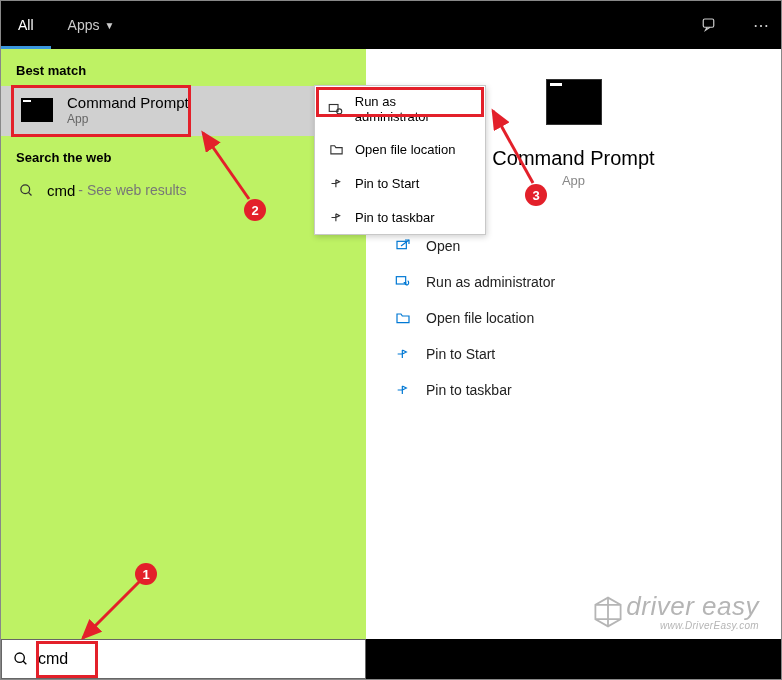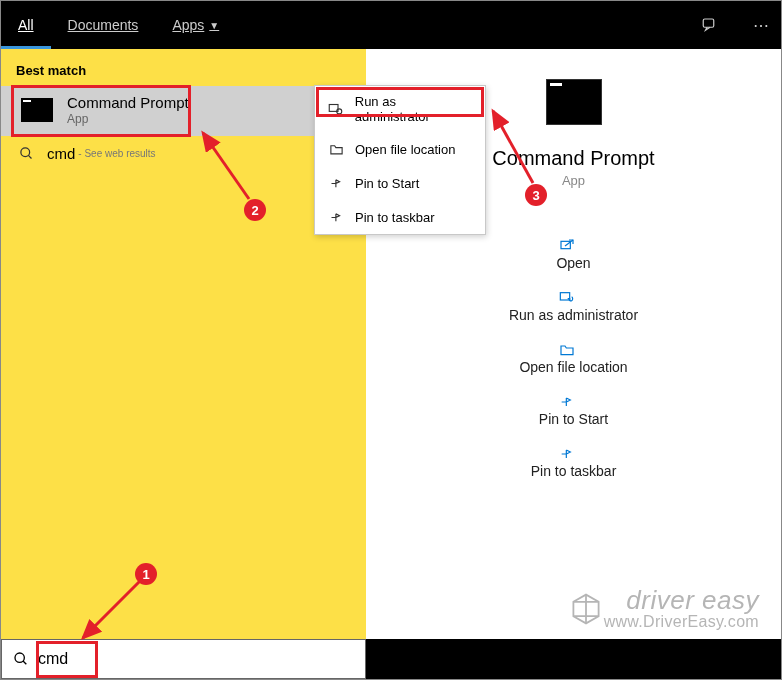--- a/index.html
+++ b/index.html
@@ -1,50 +1,50 @@
 <!DOCTYPE html>
 <html><head>
   <meta charset="utf-8">
   <style>
     * { margin: 0; padding: 0; box-sizing: border-box; font-family: "Segoe UI", Arial, sans-serif; }
     body { width: 782px; height: 680px; overflow: hidden; position: relative; border: 1px solid #888; }
 
     .top-tabs { background: #000; height: 48px; display: flex; align-items: center; padding: 0 0; color: #fff; }
-    .tab { padding: 0 17px; height: 48px; display: flex; align-items: center; font-size: 14px; color: #ccc; cursor: pointer; text-decoration: underline; }
+    .tab { padding: 0 17px; height: 48px; display: flex; align-items: center; font-size: 14px; color: #ccc; cursor: pointer; }
     .tab.active { border-bottom: 3px solid #3a96dd; color: #fff; padding-top: 3px; }
     .tab .chev { margin-left: 5px; font-size: 10px; }
     .tab-spacer { flex: 1; }
     .top-icon { width: 40px; text-align: center; font-size: 16px; color: #ccc; cursor: pointer; }
 
     .content { display: flex; height: calc(100% - 48px - 40px); background: #f4f4f4; }
 
-    .left-pane { width: 365px; background: #fde047; position: relative; }
+    .left-pane { width: 365px; background: #bef264; position: relative; }
     .section-header { padding: 14px 15px 8px; font-size: 13px; font-weight: 600; color: #000; }
     .result-item { display: flex; align-items: center; padding: 8px 15px 10px 20px; cursor: pointer; }
     .result-item.best { background: #d0d0d0; }
     .result-icon { width: 32px; height: 24px; background: #000; margin-right: 14px; flex-shrink: 0; position: relative; }
     .result-icon::before { content: ""; position: absolute; top: 2px; left: 2px; width: 8px; height: 2px; background: #fff; }
     .result-text { display: flex; flex-direction: column; }
     .result-title { font-size: 15px; color: #000; }
     .result-sub { font-size: 12px; color: #666; margin-top: 1px; }
 
     .web-search-item { display: flex; align-items: center; padding: 8px 15px 8px 16px; cursor: pointer; }
     .search-glyph { width: 18px; height: 18px; margin-right: 12px; display: flex; align-items: center; justify-content: center; }
     .web-search-item .q { font-size: 15px; color: #000; }
-    .web-search-item .hint { font-size: 10px; color: #777; margin-left: 3px; }
+    .web-search-item .hint { font-size: 14px; color: #777; margin-left: 3px; }
 
     .right-pane { flex: 1; background: #fff; position: relative; padding: 30px 25px; }
     .big-icon-wrap { text-align: center; }
     .big-icon { width: 56px; height: 46px; background: #000; display: inline-block; position: relative; border: 1px solid #333; }
     .big-icon::before { content: ""; position: absolute; top: 3px; left: 3px; width: 12px; height: 3px; background: #fff; }
     .big-title { text-align: center; font-size: 20px; color: #000; margin-top: 18px; }
     .big-sub { text-align: center; font-size: 13px; color: #888; margin-top: 3px; }
 
     .action-list { margin-top: 40px; }
-    .action-item { display: flex; align-items: center; padding: 9px 3px; cursor: pointer; flex-direction: column; }
+    .action-item { display: flex; align-items: center; padding: 9px 3px; cursor: pointer; }
     .action-item .icon { width: 18px; height: 18px; margin-right: 14px; display: flex; align-items: center; justify-content: center; color: #0078d4; }
     .action-item .label { font-size: 14px; color: #222; }
 
     
     .context-menu { position: absolute; left: 313px; top: 84px; width: 172px; background: #fff; border: 1px solid #c8c8c8; box-shadow: 1px 2px 6px rgba(0,0,0,.18); z-index: 5; }
     .ctx-item { display: flex; align-items: center; padding: 8px 12px; cursor: pointer; font-size: 13px; color: #000; }
     .ctx-item .icon { width: 18px; height: 18px; margin-right: 10px; display: flex; align-items: center; justify-content: center; color: #333; }
 
     
     .red-box { position: absolute; border: 3px solid #e3202a; pointer-events: none; z-index: 10; }
@@ -56,31 +56,30 @@
     .search-box input { border: none; outline: none; font-size: 16px; height: 100%; flex: 1; background: transparent; }
     .task-rest { flex: 1; background: #000; }
 
     
     .arrow { position: absolute; z-index: 11; pointer-events: none; }
 
     
     .watermark { position: absolute; right: 22px; bottom: 48px; color: #b5b5b5; text-align: right; z-index: 1; display: flex; align-items: center; }
     .watermark .wm-text { display: flex; flex-direction: column; line-height: 1.05; }
     .watermark .wm1 { font-size: 26px; font-style: italic; letter-spacing: .5px; }
-    .watermark .wm2 { font-size: 16px; letter-spacing: .3px; }
+    .watermark .wm2 { font-size: 10px; letter-spacing: .3px; font-style: italic; }
     .wm-logo { width: 36px; height: 36px; }
 
     svg { display: block; }
   </style>
 </head>
 <body>
 
 <div class="top-tabs">
   <div class="tab active">All</div>
-  <div class="tab">Documents</div>
   <div class="tab">
     <span>Apps</span>
     <span class="chev">▼</span>
   </div>
   <div class="tab-spacer"></div>
   <div class="top-icon">
     <svg width="18" height="18" viewBox="0 0 24 24" fill="none" stroke="#ccc" stroke-width="1.6">
         <rect x="3" y="4" width="14" height="11" rx="2"></rect>
         <path d="M8 15l-2 4 6-4"></path>
       </svg>
@@ -92,20 +91,21 @@
   <div class="left-pane">
     <div class="section-header">Best match</div>
     <div class="result-item best">
       <div class="result-icon"></div>
       <div class="result-text">
         <div class="result-title">Command Prompt</div>
         <div class="result-sub">App</div>
       </div>
     </div>
 
+    <div class="section-header">Search the web</div>
     <div class="web-search-item">
       <span class="search-glyph">
         <svg width="15" height="15" viewBox="0 0 24 24" fill="none" stroke="#333" stroke-width="2">
             <circle cx="10" cy="10" r="7"></circle>
             <line x1="20" y1="20" x2="15" y2="15"></line>
           </svg>
       </span>
       <span class="q">cmd</span>
       <span class="hint">- See web results</span>
     </div>

